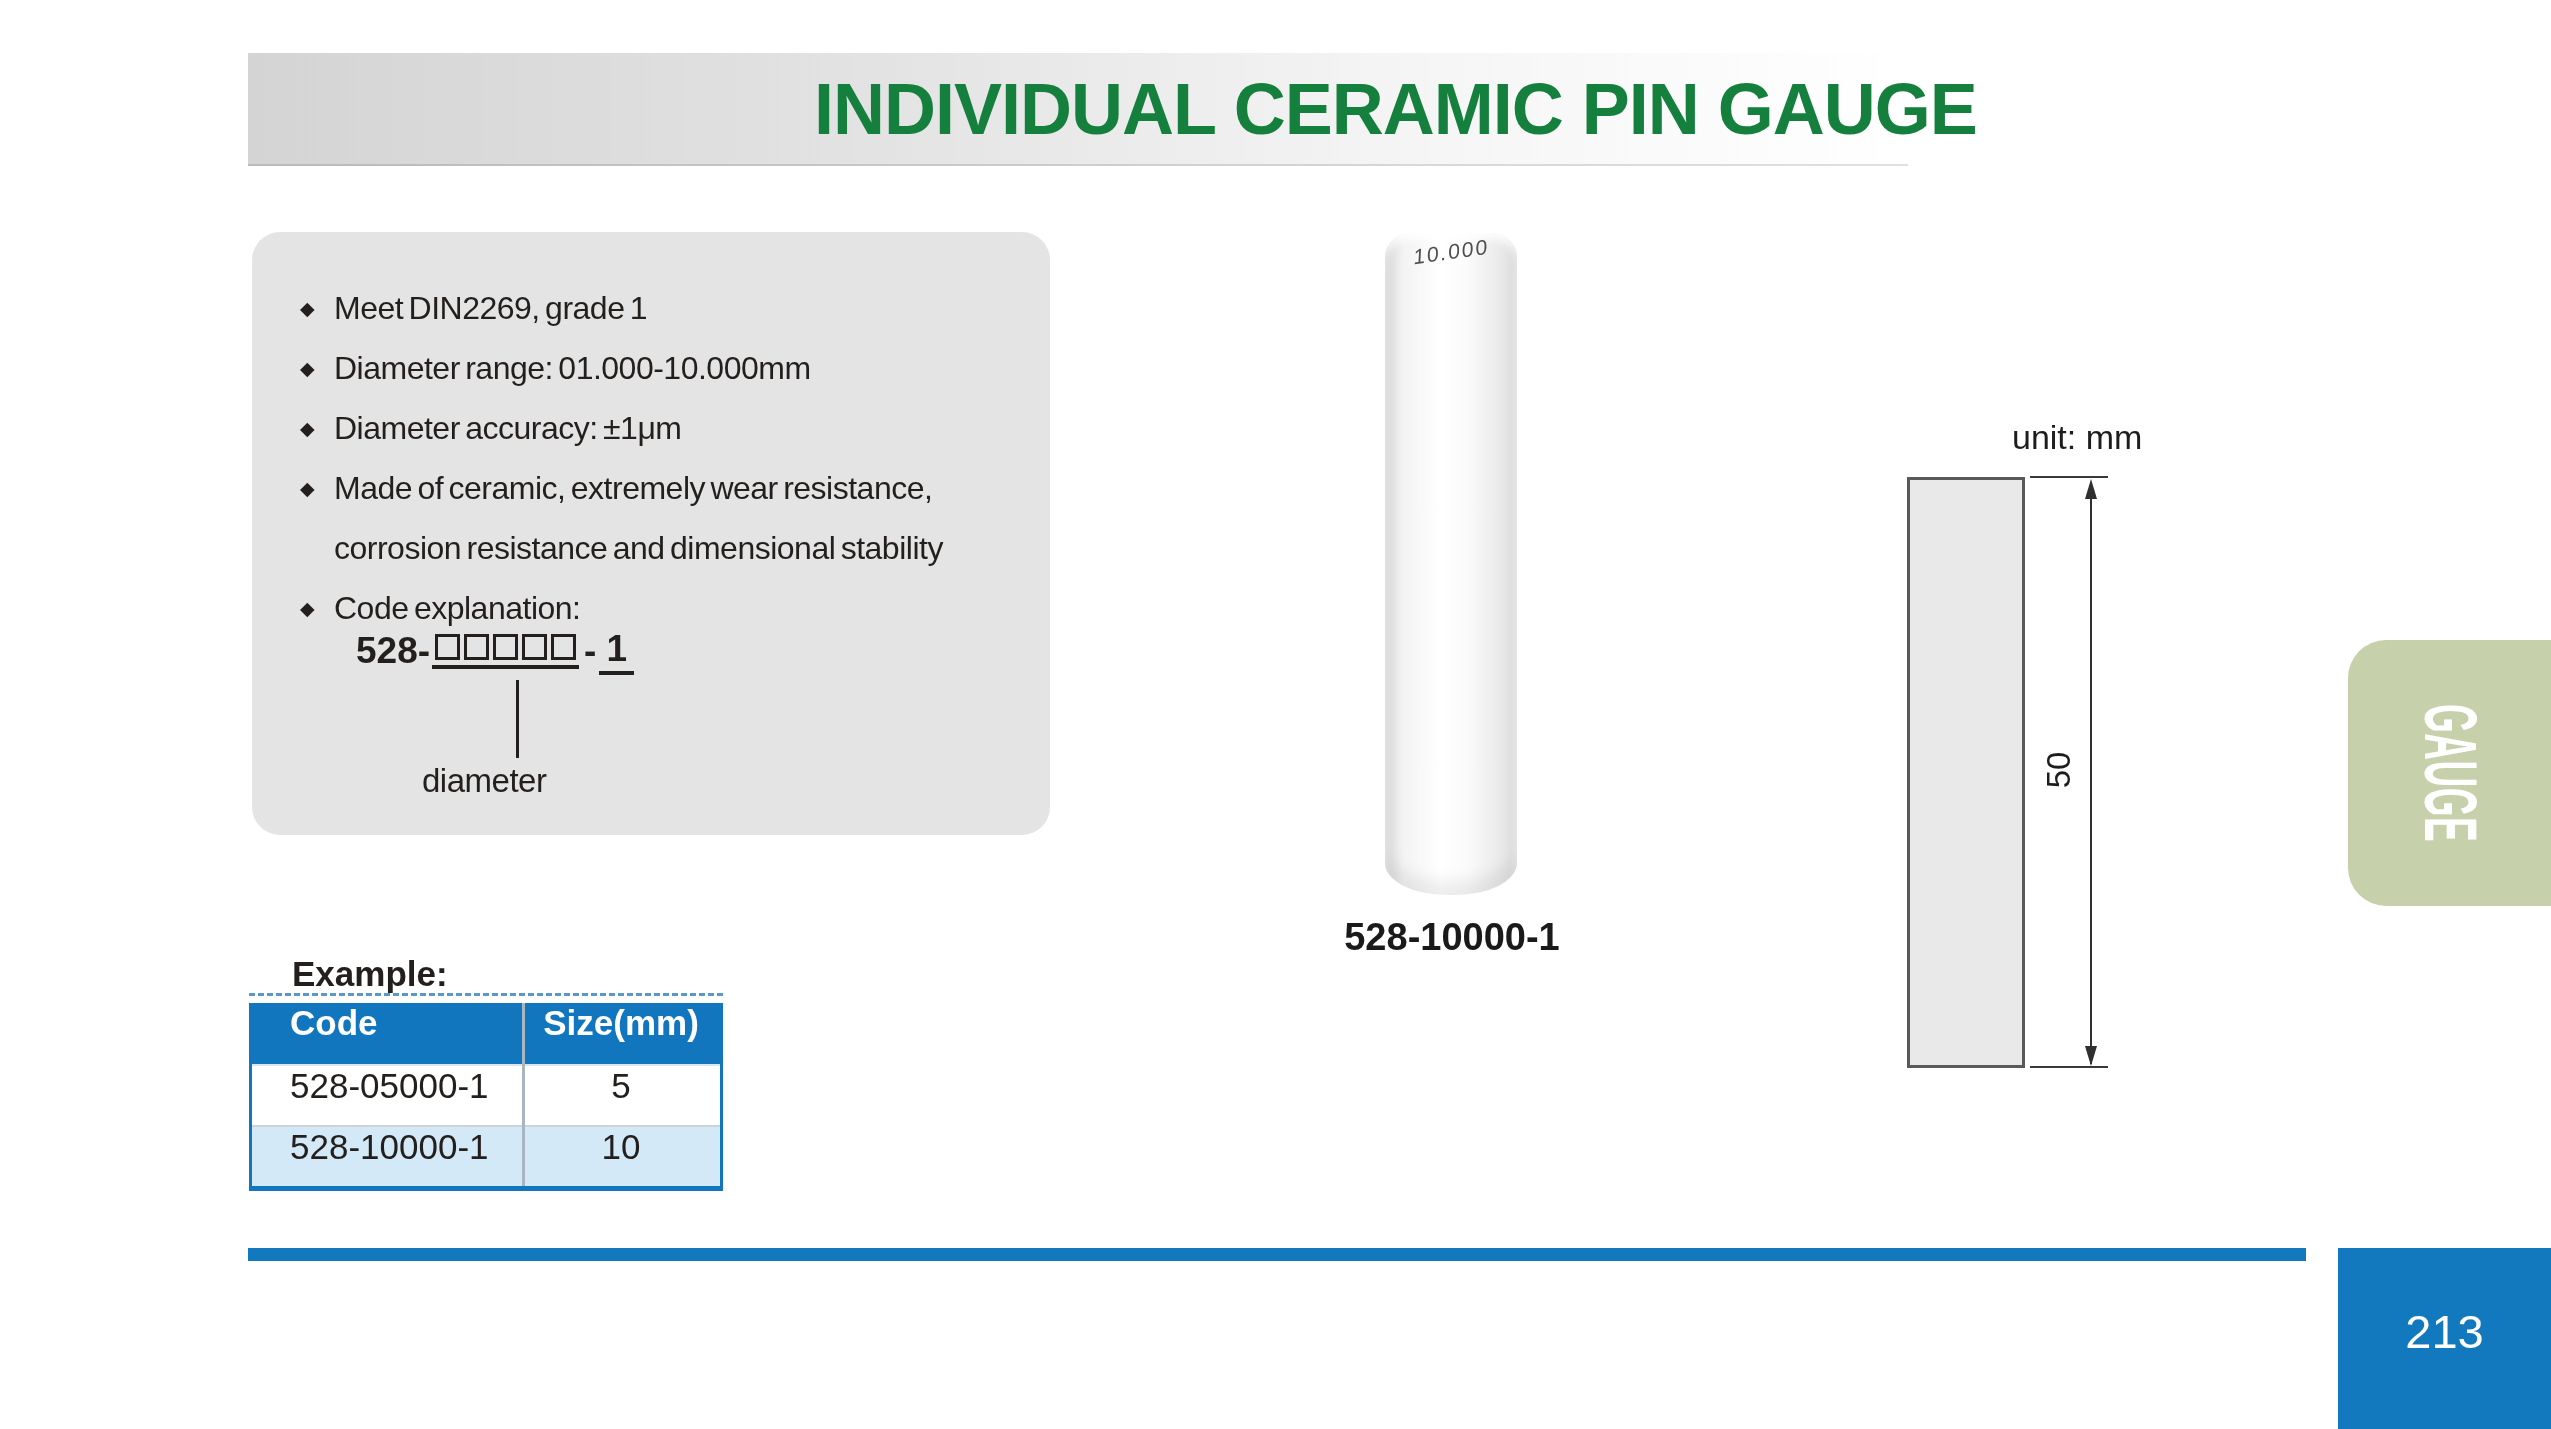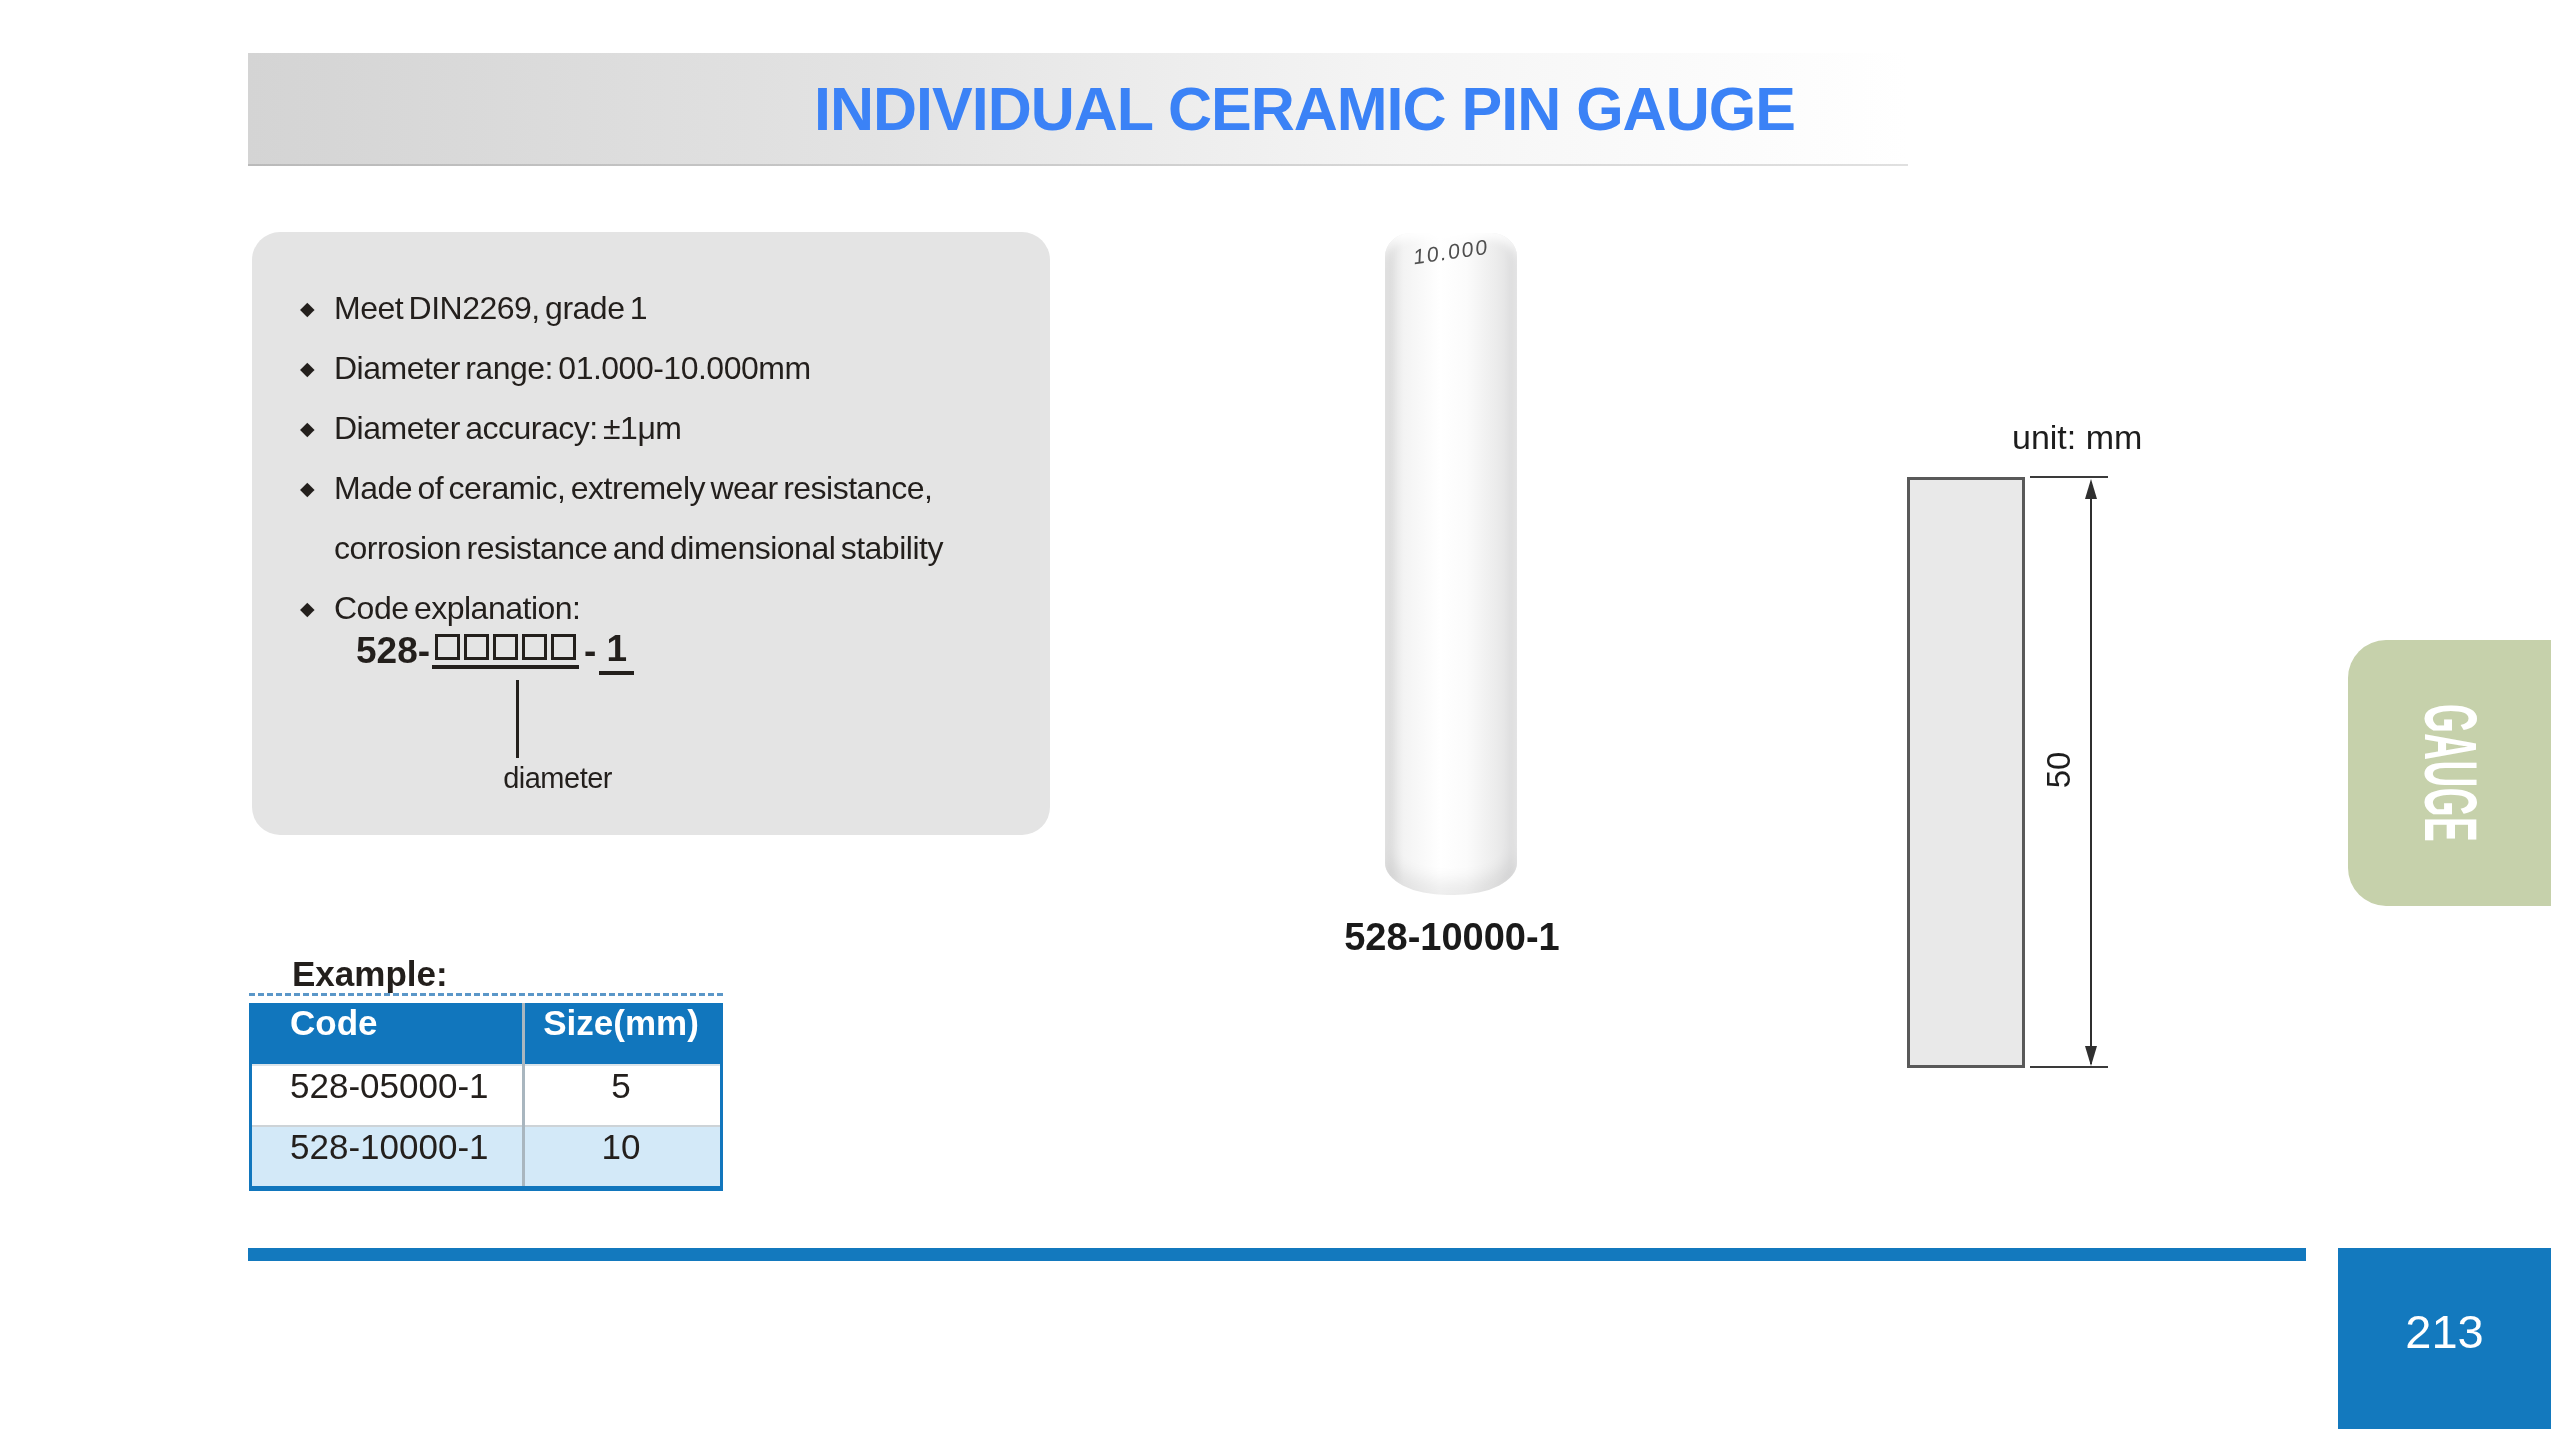--- a/index.html
+++ b/index.html
@@ -19,21 +19,21 @@
     background:linear-gradient(105deg,#163c64 0%,#1a5d93 45%,#1f87c6 100%);
     clip-path:polygon(0 0, 88.5% 0, 100% 50%, 88.5% 100%, 0 100%);
     z-index:2; display:flex; align-items:center;
   }
   .series-label {
     color:#ffffff; font-size:54px; font-weight:bold; letter-spacing:3px;
     padding-left:54px; white-space:nowrap;
   }
   .page-title {
     position:absolute; left:814px; top:53px; height:113px; line-height:113px;
-    font-size:61px; font-weight:bold; letter-spacing:-1px; color:#3b82f6;
+    font-size:72px; font-weight:bold; letter-spacing:-1px; color:#15803d;
     z-index:3; white-space:nowrap;
   }
   
   .features-box {
     position:absolute; left:252px; top:232px; width:798px; height:603px;
     background:#e4e4e4; border-radius:28px;
   }
   .features-list { padding-top:46px; }
   .feature-line {
     display:flex; align-items:center; height:60px; padding-left:48px;
@@ -53,22 +53,22 @@
   }
   .code-digit-box {
     width:25px; height:26px; border:3px solid #231f1c; background:transparent; display:inline-block;
   }
   .code-dash { margin:0 3px; }
   .code-suffix { border-bottom:4px solid #231f1c; padding:0 7px 1px 7px; }
   .pointer-line {
     position:absolute; left:264px; top:448px; width:3px; height:78px; background:#231f1c;
   }
   .pointer-label {
-    position:absolute; left:170px; top:530px; width:190px; text-align:right;
-    font-size:29px; letter-spacing:-0.5px;
+    position:absolute; left:170px; top:530px; width:190px; text-align:left;
+    font-size:33px; letter-spacing:-0.5px;
   }
   
   .ceramic-pin {
     position:absolute; left:1385px; top:233px; width:132px; height:662px;
     background:linear-gradient(90deg,#d9d9d9 0%,#f3f3f3 14%,#ffffff 42%,#fbfbfb 62%,#ececec 84%,#dededf 100%);
     border-radius:26px 26px 62px 62px / 24px 24px 32px 32px;
     box-shadow:inset 0 -14px 16px rgba(0,0,0,0.07), inset 0 6px 8px rgba(255,255,255,0.9);
   }
   .pin-top-marking {
     position:absolute; top:7px; left:0; width:100%; text-align:center;

